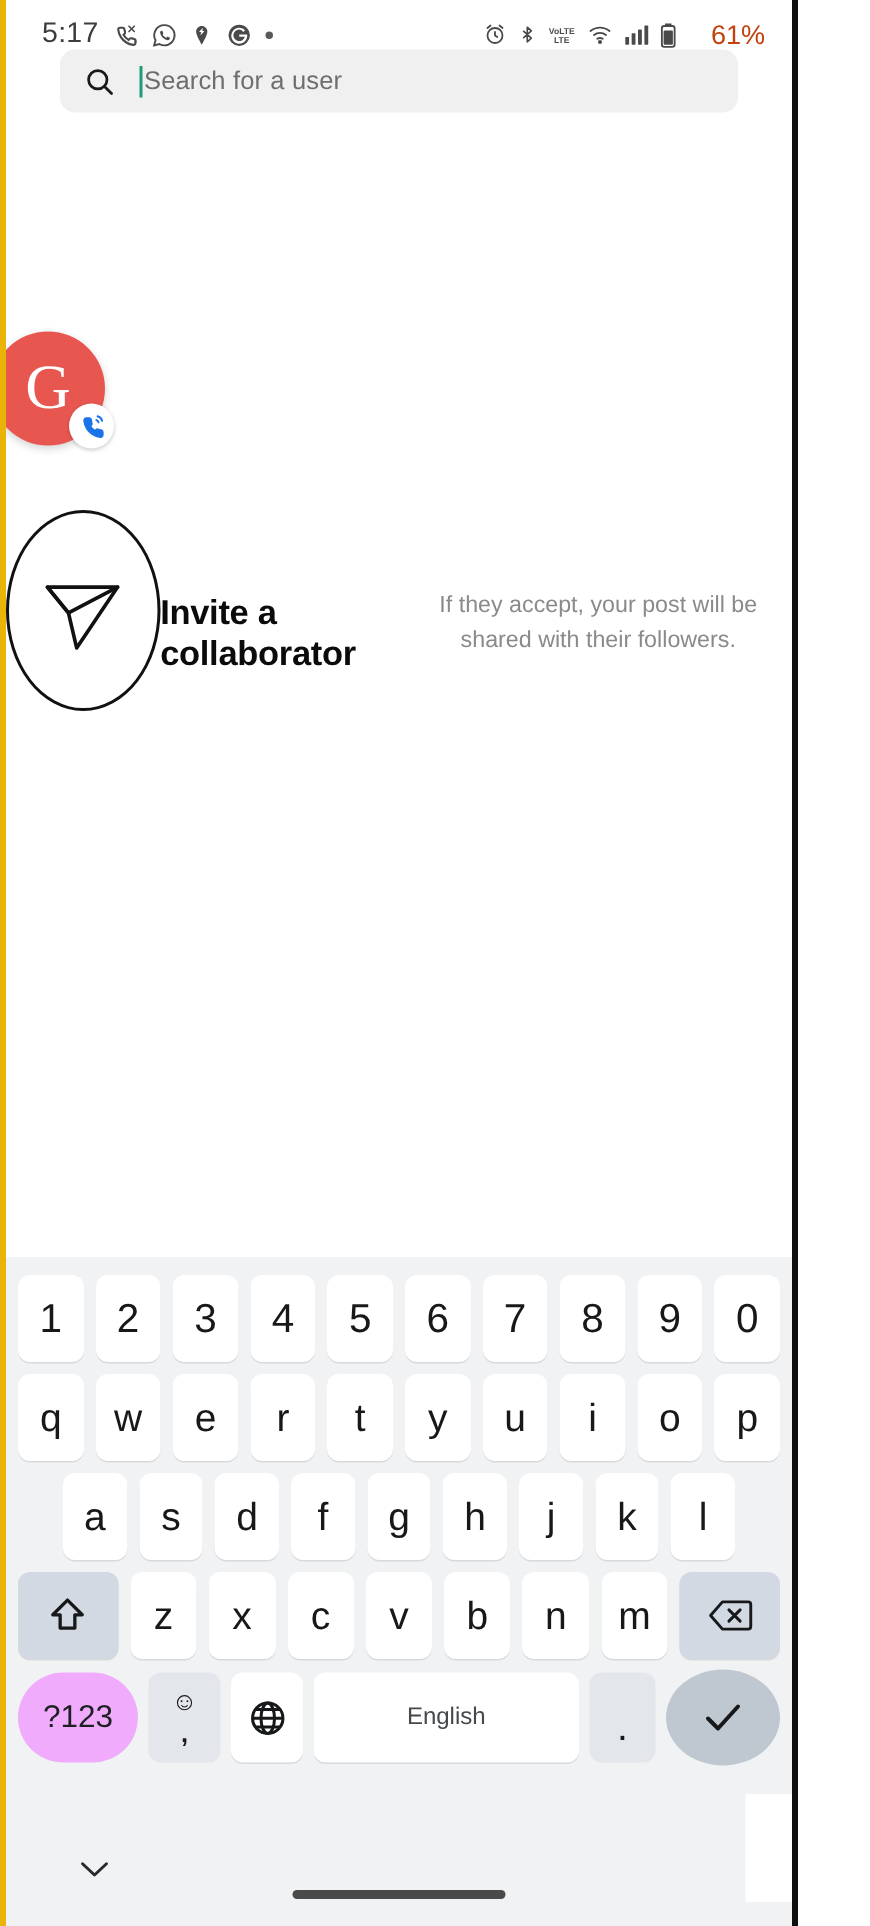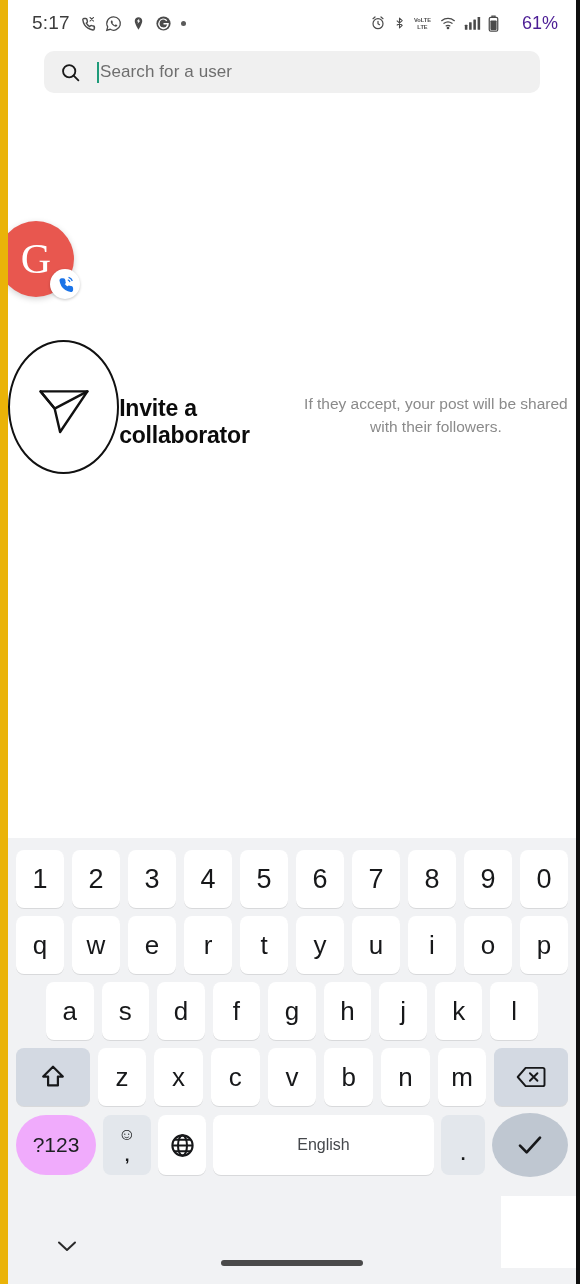--- a/index.html
+++ b/index.html
@@ -4,45 +4,45 @@
 <style>
   * { box-sizing: border-box; margin: 0; padding: 0; }
   html, body {
     width: 580px; height: 1284px;
     background: #ffffff;
     font-family: "Liberation Sans", sans-serif;
     overflow: hidden;
   }
   #phone {
     position: relative;
-    width: 580px; height: 1284px;
-    background: #ffffff;
-    border-left: 8px solid #eab308;
+    width: 532px; height: 1284px;
+    background: #ffffff;
+    border-left: 4px solid #eab308;
     border-right: 4px solid #0f0f0f;
     overflow: hidden;
   }
 
   
   .statusbar {
     position: absolute; top: 0; left: 0; right: 0;
     height: 46px;
     display: flex; align-items: center;
     padding: 0 18px 0 24px;
     color: #4a4a4a;
   }
   .sb-left { display: flex; align-items: center; gap: 9px; }
   .sb-time { font-size: 19px; color: #3c3c3c; letter-spacing: .2px; }
   .sb-right { margin-left: auto; display: flex; align-items: center; gap: 7px; }
   .sb-ico { display: inline-flex; align-items: center; justify-content: center; }
-  .sb-batt-txt { font-size: 18px; color: #4c1d95; margin-left: 16px; }
+  .sb-batt-txt { font-size: 18px; color: #c2410c; margin-left: 16px; }
   .dot-ico { width: 5px; height: 5px; border-radius: 50%; background: #5a5a5a; display:inline-block; }
 
   
   .searchwrap {
-    position: absolute; top: 51px; left: 36px; right: 36px;
+    position: absolute; top: 33px; left: 36px; right: 36px;
     height: 42px;
   }
   .searchbar {
     width: 100%; height: 42px;
     background: #f0f0f0;
     border-radius: 10px;
     display: flex; align-items: center;
     padding: 0 16px;
   }
   .search-ico { flex: 0 0 auto; margin-right: 16px; display:flex; }

